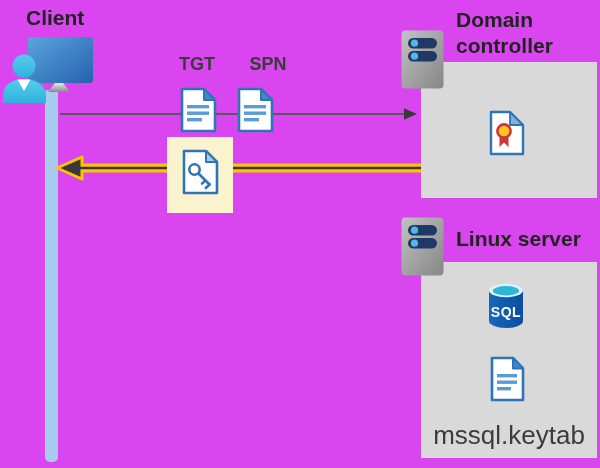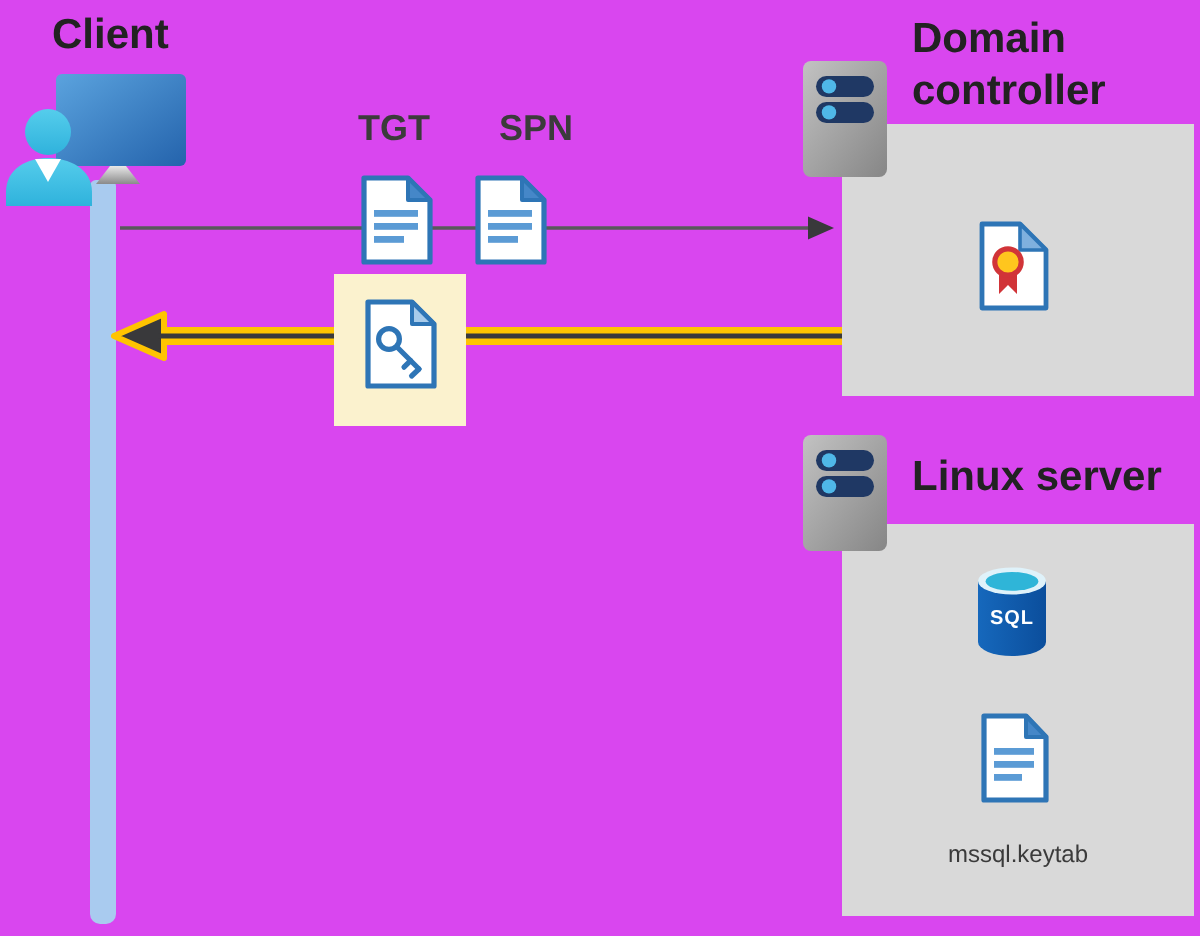--- a/index.html
+++ b/index.html
@@ -4,27 +4,27 @@
 <style>
   html,body{margin:0;padding:0;background:#fff;}
   .canvas{
     position:relative;width:600px;height:468px;background:#d946ef;overflow:hidden;
     font-family:"Liberation Sans","DejaVu Sans",sans-serif;
   }
   .abs{position:absolute;}
   .panel{background:#D9D9D9;}
   .title{font-weight:bold;color:#222222;font-size:21px;line-height:26px;}
   .small-label{color:#3B3B3B;font-size:18px;text-align:center;font-weight:bold;}
-  .file-label{color:#3B3B3B;font-size:12px;text-align:center;}
+  .file-label{color:#3B3B3B;font-size:26px;text-align:center;}
   .lifeline{background:#A9CBEF;border-radius:3px 3px 5px 5px;}
   .highlight-box{background:#FBF2CE;}
   .sql-wrap{display:flex;align-items:center;justify-content:center;}
   .sql-text{
     position:absolute;left:0;right:0;top:22px;text-align:center;
-    color:#ffffff;font-weight:bold;font-size:10px;letter-spacing:0.5px;
+    color:#ffffff;font-weight:bold;font-size:14px;letter-spacing:0.5px;
   }
   svg{display:block;}
 </style>
 </head>
 <body>
 
 <div class="canvas">
 
   <div class="abs panel" style="left:421px;top:62px;width:176px;height:136px;"></div>
   <div class="abs panel" style="left:421px;top:262px;width:176px;height:196px;"></div>

